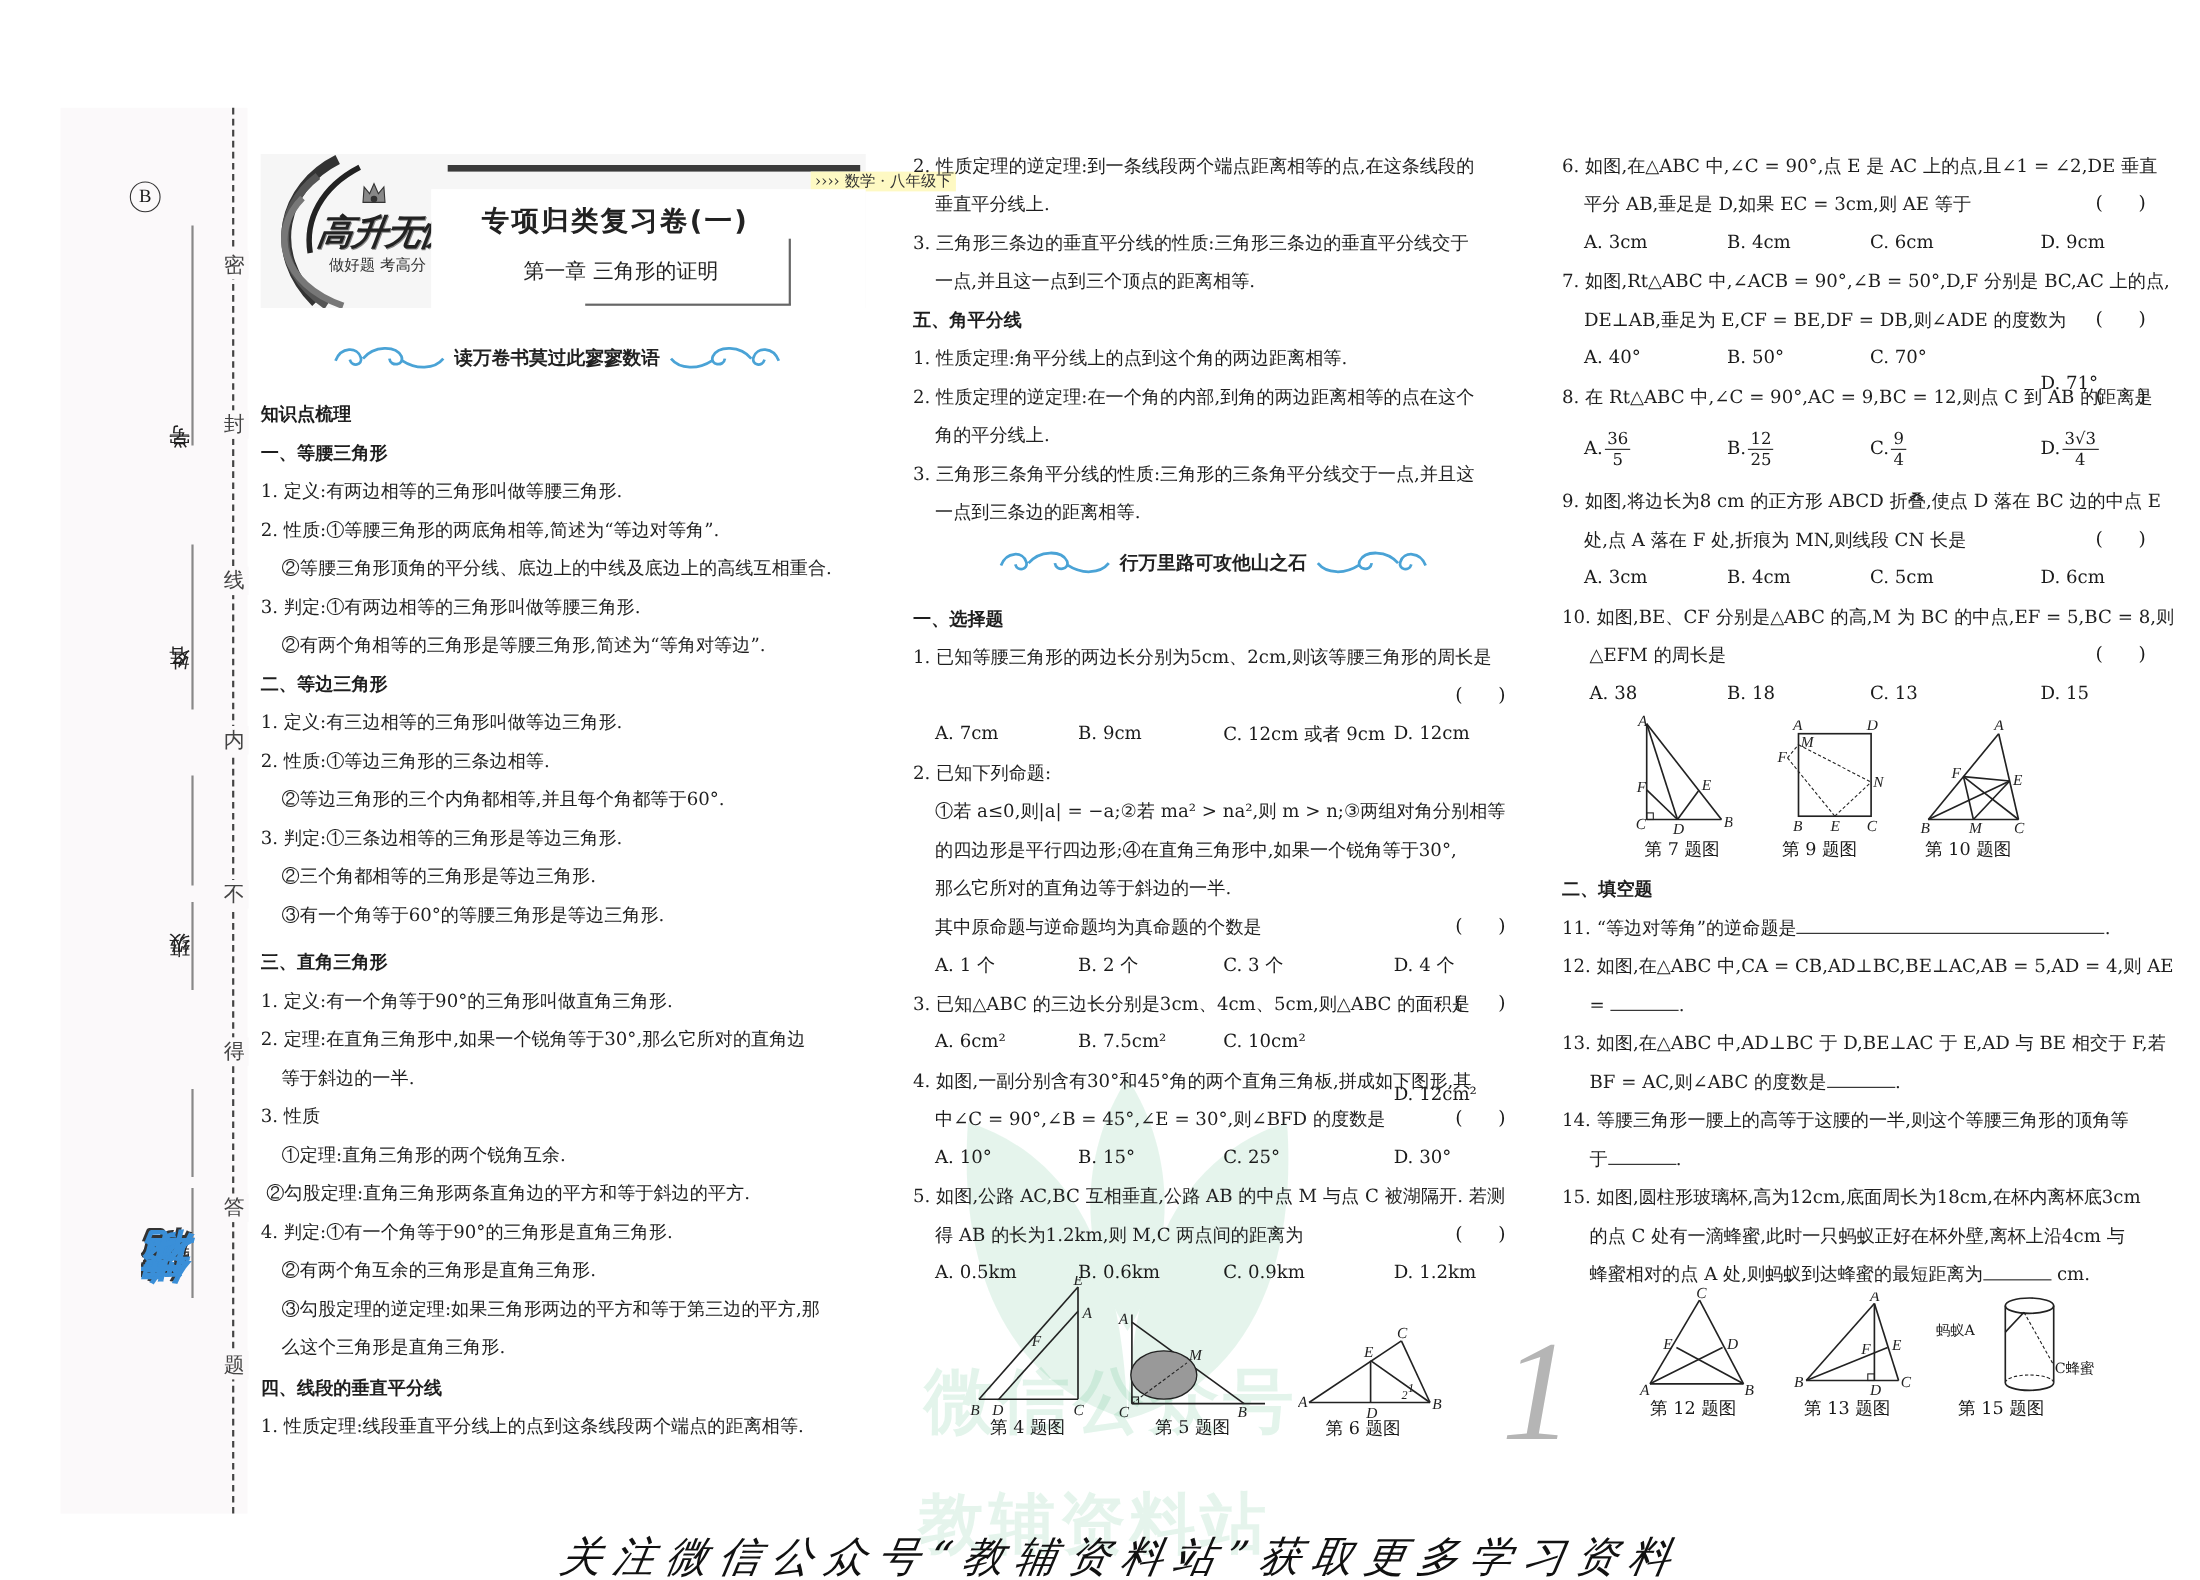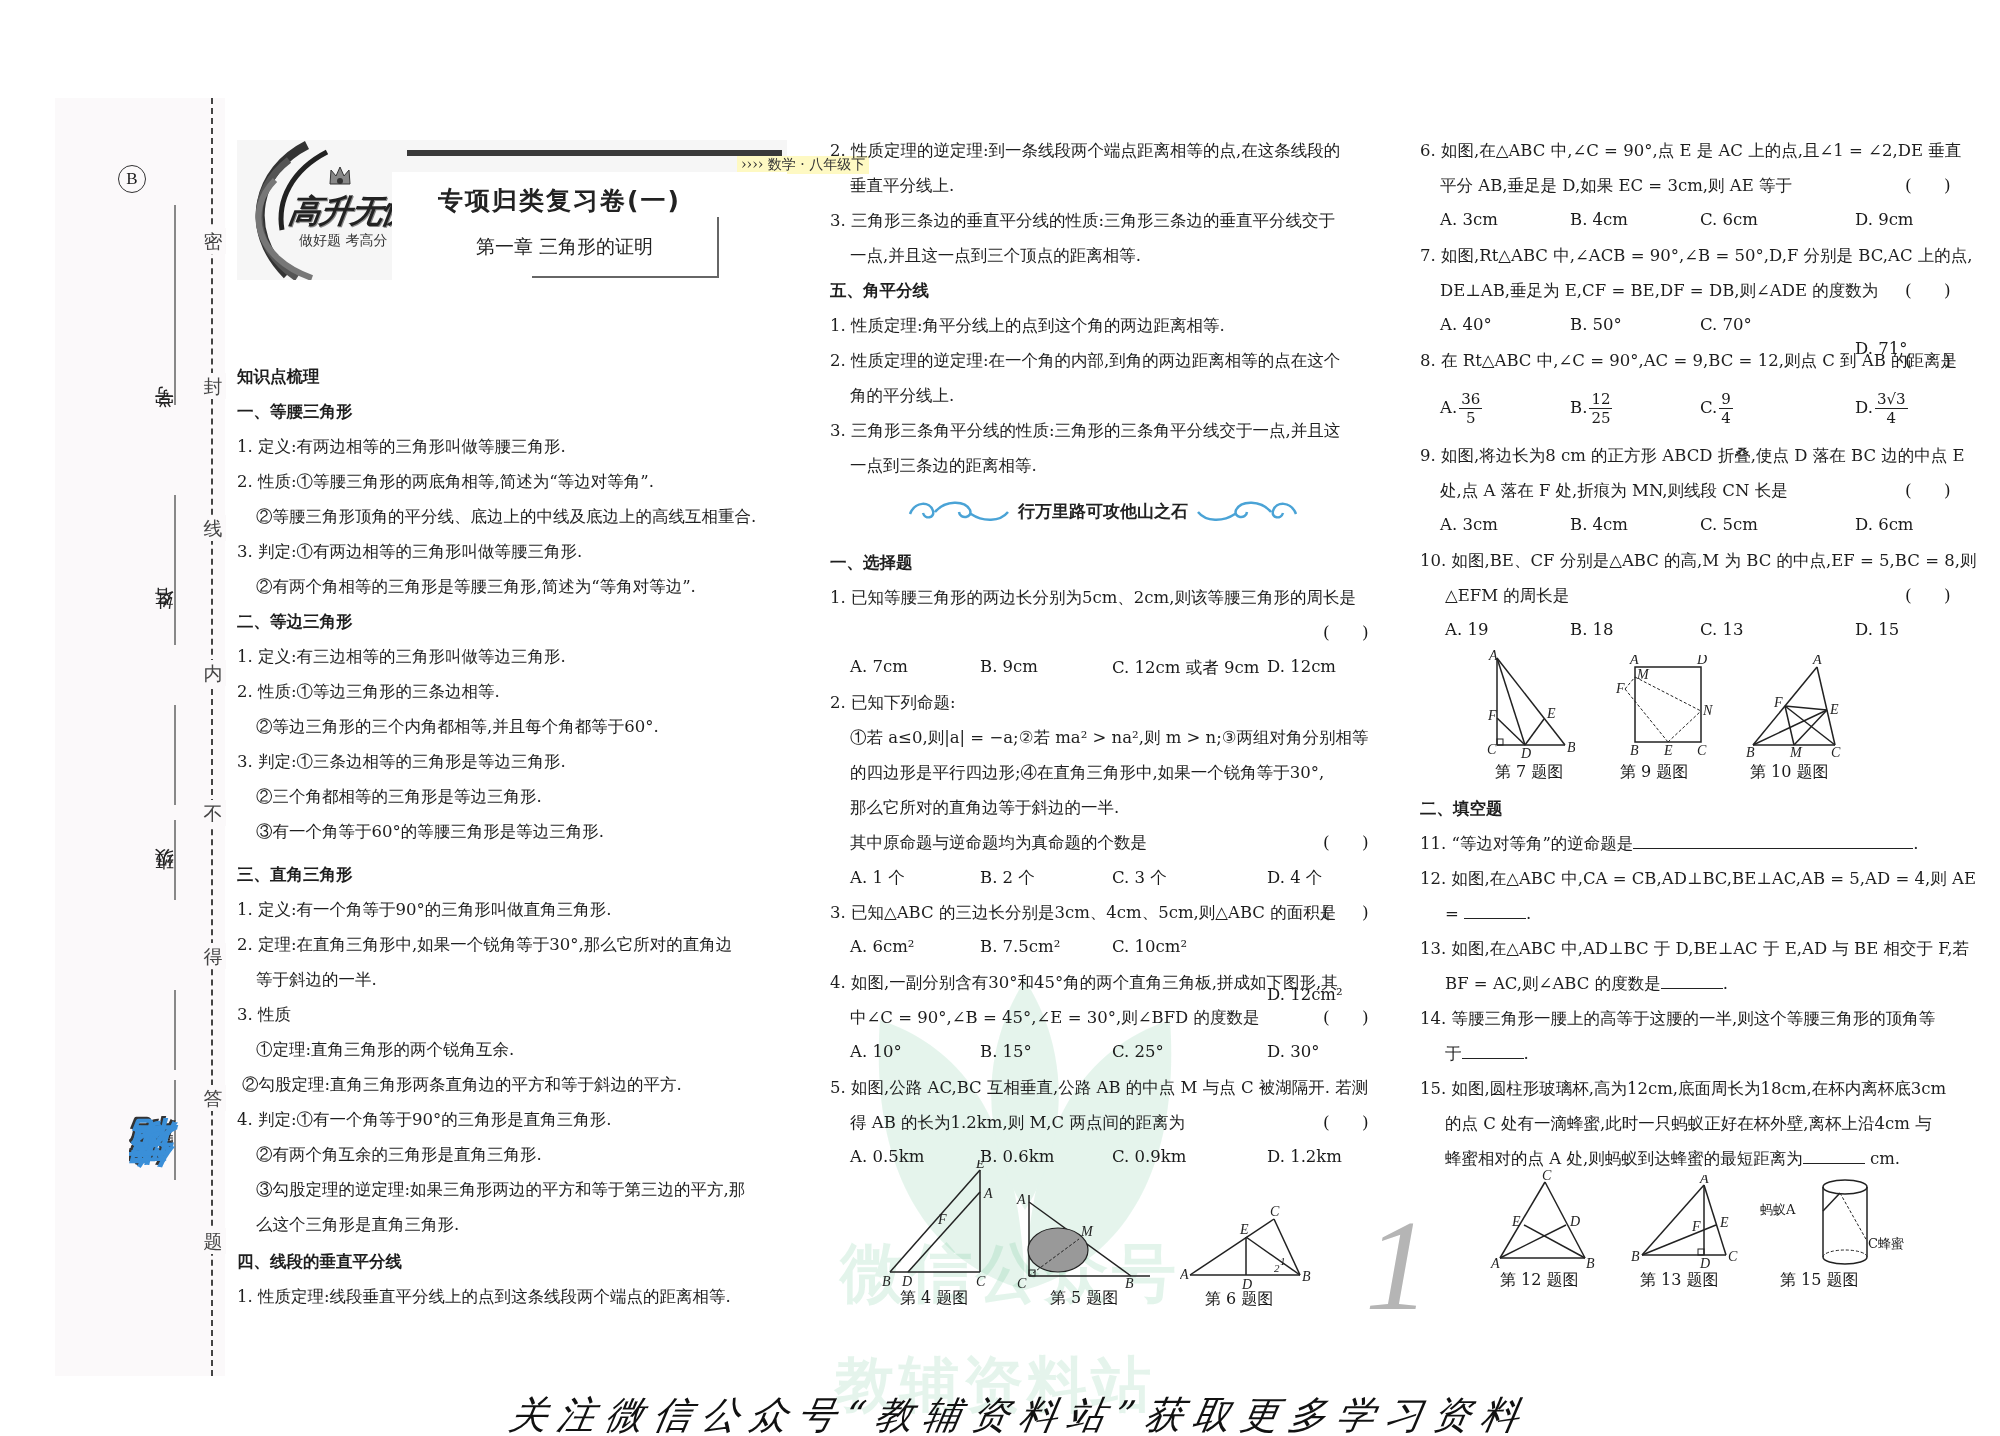--- a/index.html
+++ b/index.html
@@ -123,20 +123,29 @@
     <div class="top-bar"></div>
     <div class="subject-tag">›››› 数学 · 八年级下</div>
     <div class="title-box">
       <div class="paper-title">专项归类复习卷(一)</div>
       <div class="chapter-title">第一章   三角形的证明</div>
       <div class="rule-v"></div>
       <div class="rule-h"></div>
     </div>
   </div>
 
+  <div class="banner" style="left:300px; top:308px;">
+    <svg class="swirl" viewBox="0 0 105 30">
+      <path d="M5 18 C 10 5, 25 5, 28 15 C 30 22, 20 24, 18 17 M30 16 C 40 4, 60 4, 65 14 C 68 22, 55 24, 54 16 M66 18 C 78 26, 95 26, 103 16" stroke="#4aa3d6" stroke-width="2.5" fill="none"></path>
+    </svg>
+    <span class="banner-text">读万卷书莫过此寥寥数语</span>
+    <svg class="swirl" viewBox="0 0 105 30" style="transform:scaleX(-1)">
+      <path d="M5 18 C 10 5, 25 5, 28 15 C 30 22, 20 24, 18 17 M30 16 C 40 4, 60 4, 65 14 C 68 22, 55 24, 54 16 M66 18 C 78 26, 95 26, 103 16" stroke="#4aa3d6" stroke-width="2.5" fill="none"></path>
+    </svg>
+  </div>
 
   <div id="col1">
     <div class="line h" style="left:237px; top:366px;">知识点梳理</div>
 
     <div class="line h" style="left:237px; top:401px;">一、等腰三角形</div>
     <div class="line" style="left:237px; top:436px;">1. 定义:有两边相等的三角形叫做等腰三角形.</div>
     <div class="line" style="left:237px; top:471px;">2. 性质:①等腰三角形的两底角相等,简述为“等边对等角”.</div>
     <div class="line" style="left:256px; top:506px;">②等腰三角形顶角的平分线、底边上的中线及底边上的高线互相重合.</div>
     <div class="line" style="left:237px; top:541px;">3. 判定:①有两边相等的三角形叫做等腰三角形.</div>
     <div class="line" style="left:256px; top:576px;">②有两个角相等的三角形是等腰三角形,简述为“等角对等边”.</div>
@@ -341,21 +350,21 @@
       <span class="opt" style="left:0;">A. 3cm</span>
       <span class="opt" style="left:130px;">B. 4cm</span>
       <span class="opt" style="left:260px;">C. 5cm</span>
       <span class="opt" style="left:415px;">D. 6cm</span>
     </div>
 
     <div class="line" style="left:1420px; top:550px;">10. 如图,BE、CF 分别是△ABC 的高,M 为 BC 的中点,EF = 5,BC = 8,则</div>
     <div class="line" style="left:1445px; top:585px;">△EFM 的周长是</div>
     <div class="paren" style="left:1905px; top:585px;">(      )</div>
     <div class="opts" style="left:1445px; top:620px; width:540px;">
-      <span class="opt" style="left:0;">A. 19</span>
+      <span class="opt" style="left:0;">A. 38</span>
       <span class="opt" style="left:125px;">B. 18</span>
       <span class="opt" style="left:255px;">C. 13</span>
       <span class="opt" style="left:410px;">D. 15</span>
     </div>
 
     <div class="fig" style="left:1485px; top:650px; width:90px; height:135px;">
       <svg width="90" height="110" viewBox="0 0 90 110">
         <line x1="12" y1="8" x2="12" y2="95" stroke="#222" stroke-width="1.5"></line>
         <line x1="12" y1="95" x2="80" y2="95" stroke="#222" stroke-width="1.5"></line>
         <line x1="12" y1="8" x2="80" y2="95" stroke="#222" stroke-width="1.5"></line>

